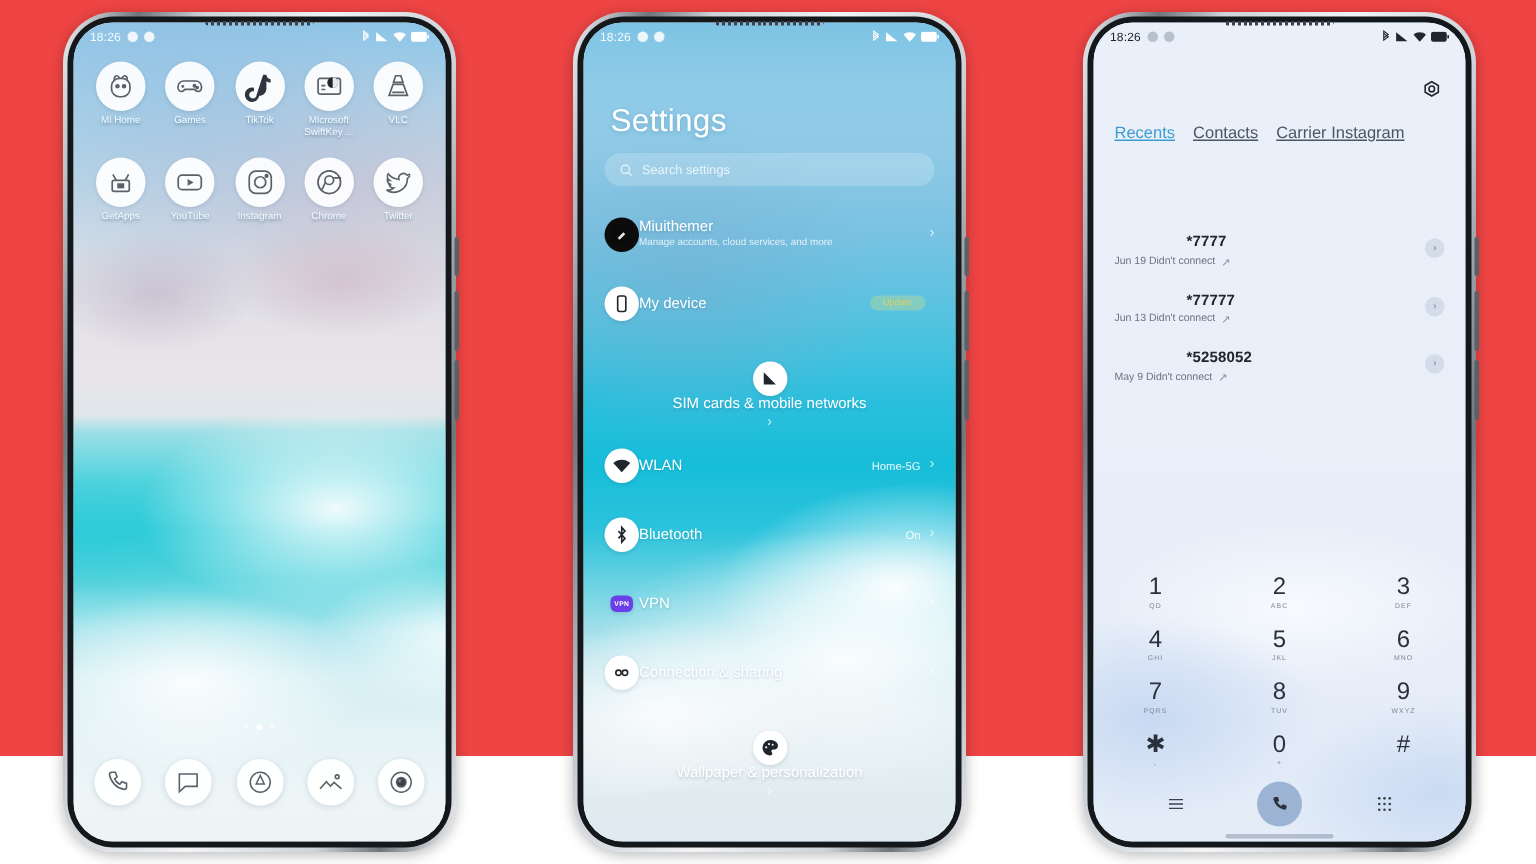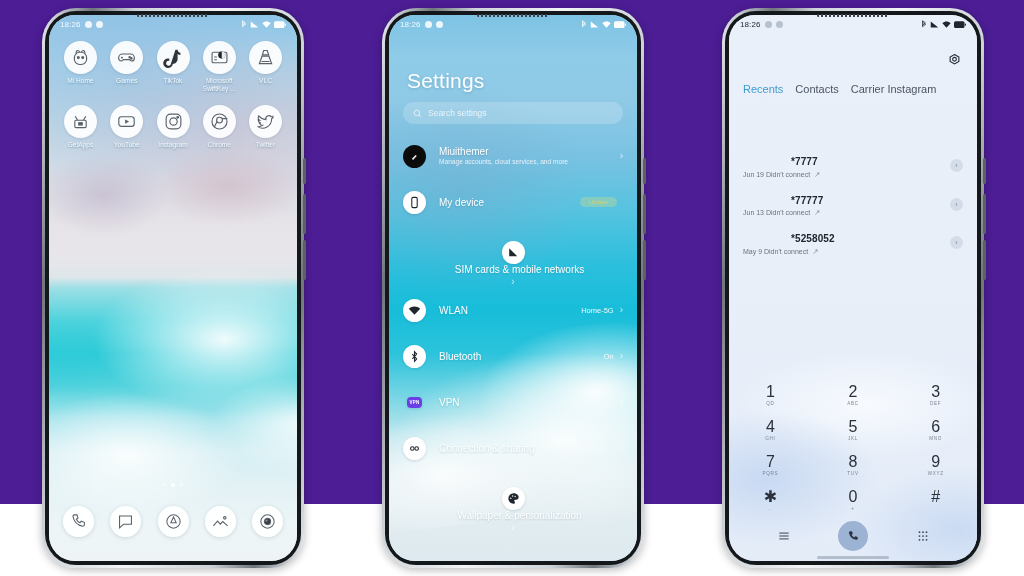--- a/index.html
+++ b/index.html
@@ -1,19 +1,19 @@
 <!DOCTYPE html>
 <html><head>
 <meta charset="utf-8">
 <style>
   * { margin:0; padding:0; box-sizing:border-box; }
   html,body { width:1024px; height:576px; background:#ffffff; overflow:hidden; }
   body { font-family:"Liberation Sans", sans-serif; }
 
-  .stage { position:relative; width:1024px; height:504px; background:#4c1d95; }
+  .stage { position:relative; width:1024px; height:504px; background:#ef4444; }
 
   
   .phone { position:absolute; top:8px; width:262px; height:560px; }
   .phone.p1 { left:42px; }
   .phone.p2 { left:382px; }
   .phone.p3 { left:722px; }
 
   .frame {
     position:absolute; inset:0;
     border-radius:34px;
@@ -164,21 +164,21 @@
   .set-row { display:flex; align-items:center; padding:0 14px; height:46px; }
   .set-ico {
     width:23px; height:23px; border-radius:50%; background:#ffffff;
     display:flex; align-items:center; justify-content:center; flex:0 0 23px;
     box-shadow:0 1px 3px rgba(0,60,90,.15);
   }
   .set-ico svg { width:13px; height:13px; }
   .set-ico.avatar { background:#0c0c0c; box-shadow:none; }
   .set-ico.vpn { background:#6a3fe8; border-radius:4px; width:15px; height:11px; flex:0 0 15px; margin-left:4px; margin-right:4px;
     font-size:4.5px; color:#fff; font-weight:700; letter-spacing:.2px; }
-  .set-txt { margin-left:13px; flex:1; }
+  .set-txt { flex:1; }
   .set-lbl { font-size:10px; color:#ffffff; text-shadow:0 1px 2px rgba(0,60,90,.2); }
   .set-sub { font-size:6.6px; color:rgba(255,255,255,.8); line-height:8.5px; margin-top:1.5px; max-width:150px; }
   .set-val { font-size:7.5px; color:rgba(255,255,255,.92); margin-right:6px; }
   .set-badge { font-size:6px; color:#d9d06a; background:rgba(225,225,120,.3); border-radius:7px; padding:2px 9px; margin-right:6px; }
   .chev { font-size:10px; color:rgba(255,255,255,.72); line-height:1; }
   .set-row.gap { margin-top:16px;flex-direction:column; }
 
   
   .dialbg {
     position:absolute; inset:0;
@@ -187,21 +187,21 @@
   .dialbg::after{
     content:""; position:absolute; left:-10%; bottom:0; width:125%; height:42%;
     background:
       radial-gradient(ellipse 60% 48% at 20% 64%, rgba(198,216,242,.95) 0, rgba(198,216,242,0) 62%),
       radial-gradient(ellipse 58% 44% at 82% 86%, rgba(201,218,243,.95) 0, rgba(201,218,243,0) 62%),
       radial-gradient(ellipse 70% 40% at 52% 32%, rgba(248,251,255,.95) 0, rgba(248,251,255,0) 60%);
   }
   .gear-btn { position:absolute; top:38px; right:15px; z-index:12; }
   .gear-btn svg { width:15px; height:15px; }
   .tabs { position:absolute; top:68px; left:14px; right:10px; display:flex; gap:12px; z-index:12; }
-  .tab { font-size:11px; color:#4b5563; }
+  .tab { font-size:11px; color:#4b5563;text-decoration:underline; }
   .tab.active { color:#3d9cd0; }
   .dial-search {
     position:absolute; top:97px; left:14px; right:14px; height:22px; z-index:12;
     background:#dde4ef; border-radius:11px; display:flex; align-items:center; gap:6px; padding:0 10px;
   }
   .dial-search .ph { font-size:8px; color:#8d97a6; }
   .calls { position:absolute; top:130px; left:0; right:0; z-index:12; }
   .call-row { display:flex; align-items:flex-start; padding:11px 14px 5px; position:relative; }
   .call-main { flex:1; }
   .call-num { font-size:10px; font-weight:700; color:#20252c; letter-spacing:.1px;margin-left:48px; }

